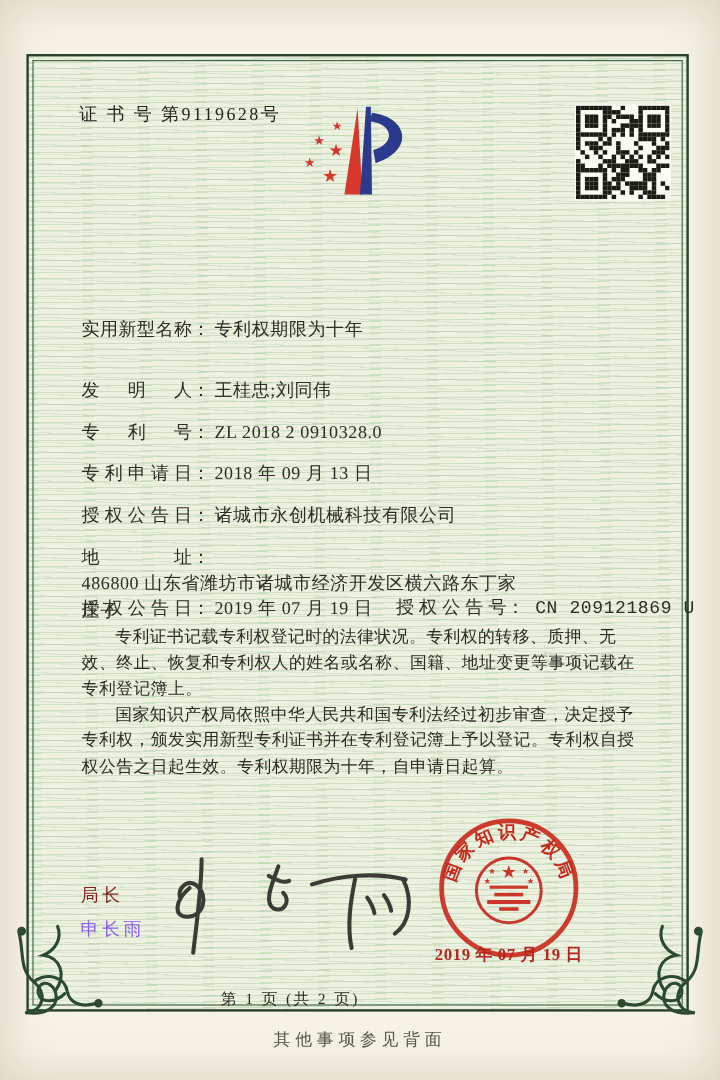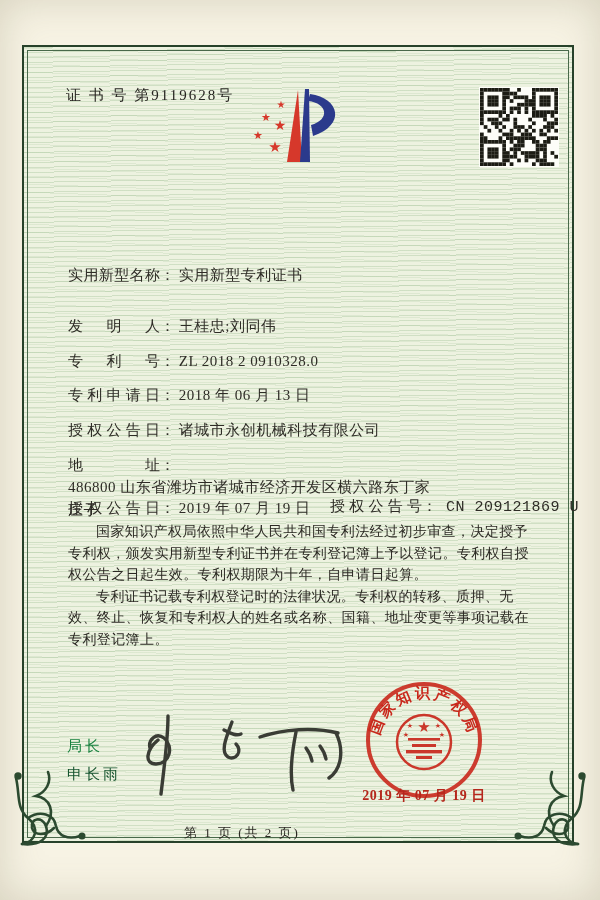--- a/index.html
+++ b/index.html
@@ -39,23 +39,23 @@
   .colon{display:inline-block;vertical-align:top;}
   .fvalue{display:inline-block;vertical-align:top;letter-spacing:.5px;}
   .frow.wrap{white-space:normal;}
   .frow.wrap .fvalue{width:372px;line-height:23px;}
   .grant-no-field{position:absolute;left:262px;top:0;white-space:nowrap;font-family:Liberation Mono, monospace;}
   .legal{
     position:absolute;left:68px;top:521px;width:474px;
     font-size:14px;line-height:21.5px;color:#2b2923;letter-spacing:.4px;
   }
   .legal p{margin:0;text-indent:2em;}
-  .officer{position:absolute;left:67px;top:737px;font-size:15px;letter-spacing:3px;color:#15803d;
+  .officer{position:absolute;left:67px;top:737px;font-size:15px;letter-spacing:3px;color:#7f1d1d;
     font-family:"Liberation Sans","DejaVu Sans",sans-serif;}
-  .officer-name{position:absolute;left:67px;top:765px;font-size:15px;letter-spacing:3px;color:#14532d;
+  .officer-name{position:absolute;left:67px;top:765px;font-size:15px;letter-spacing:3px;color:#8b5cf6;
     font-family:"Liberation Sans","DejaVu Sans",sans-serif;}
   .sig{position:absolute;left:128px;top:706px;width:235px;height:100px;}
   .seal{position:absolute;left:358px;top:676px;width:132px;height:132px;}
   .seal-date{
     position:absolute;left:354px;top:787px;width:140px;text-align:center;
     font-size:14px;color:#b5271c;font-weight:700;letter-spacing:.5px;
   }
   .page-num{
     position:absolute;left:0;top:824px;width:484px;text-align:center;
     font-size:13px;letter-spacing:2px;color:#2b2923;
@@ -333,55 +333,55 @@
       <rect x="16" y="20" width="1" height="1" fill="#1c1c14"></rect>
       <rect x="17" y="20" width="1" height="1" fill="#1c1c14"></rect>
       <rect x="18" y="20" width="1" height="1" fill="#1c1c14"></rect>
       <rect x="19" y="20" width="1" height="1" fill="#1c1c14"></rect>
     </svg>
 
 
   <div class="fields">
     <div class="frow" style="top:264px">
       <span class="flabel">实用新型名称</span><span class="colon">：</span>
-      <span class="fvalue">实用新型专利证书</span>
+      <span class="fvalue">专利权期限为十年</span>
     </div>
     <div class="frow" style="top:315px">
       <span class="flabel">发明人</span><span class="colon">：</span>
       <span class="fvalue">王桂忠;刘同伟</span>
     </div>
     <div class="frow" style="top:350px">
       <span class="flabel">专利号</span><span class="colon">：</span>
       <span class="fvalue">ZL 2018 2 0910328.0</span>
     </div>
     <div class="frow" style="top:384px">
       <span class="flabel">专利申请日</span><span class="colon">：</span>
-      <span class="fvalue">2018 年 06 月 13 日</span>
+      <span class="fvalue">2018 年 09 月 13 日</span>
     </div>
     <div class="frow" style="top:419px">
       <span class="flabel">授权公告日</span><span class="colon">：</span>
       <span class="fvalue">诸城市永创机械科技有限公司</span>
     </div>
     <div class="frow wrap" style="top:454px">
       <span class="flabel">地址</span><span class="colon">：</span>
       <span class="fvalue">486800 山东省潍坊市诸城市经济开发区横六路东丁家庄子</span>
     </div>
     <div class="frow" style="top:497px">
       <span class="flabel">授权公告日</span><span class="colon">：</span>
       <span class="fvalue">2019 年 07 月 19 日</span>
       <span class="grant-no-field">
         <span class="flabel">授权公告号</span><span class="colon">：</span>
         <span class="fvalue">CN 209121869 U</span>
       </span>
     </div>
   </div>
 
   <div class="legal">
+    <p>专利证书记载专利权登记时的法律状况。专利权的转移、质押、无效、终止、恢复和专利权人的姓名或名称、国籍、地址变更等事项记载在专利登记簿上。</p>
     <p>国家知识产权局依照中华人民共和国专利法经过初步审查，决定授予专利权，颁发实用新型专利证书并在专利登记簿上予以登记。专利权自授权公告之日起生效。专利权期限为十年，自申请日起算。</p>
-    <p>专利证书记载专利权登记时的法律状况。专利权的转移、质押、无效、终止、恢复和专利权人的姓名或名称、国籍、地址变更等事项记载在专利登记簿上。</p>
   </div>
 
   <div class="officer">局长</div>
   <div class="officer-name">申长雨</div>
 
   <svg class="sig" viewBox="0 0 235 100">
     <g fill="none" stroke="#3a3c35" stroke-width="3.4" stroke-linecap="round">
       <path d="M30,34 C18,44 16,58 28,58 C42,58 46,40 36,32 C28,26 20,34 22,42"></path>
       <path d="M40,10 C40,34 36,62 33,88"></path>
       <path d="M96,24 C104,28 108,30 113,28"></path>
@@ -432,14 +432,15 @@
       <path d="M10,10 C14,26 10,40 22,50 C34,60 30,74 16,76"></path>
       <path d="M16,76 C34,78 44,70 40,58 C36,48 24,50 26,60 C28,68 40,68 48,60"></path>
       <path d="M22,50 C34,42 48,46 50,58 C52,68 62,72 74,68"></path>
       <path d="M40,58 C50,44 44,30 30,28 C40,24 46,14 42,4"></path>
       <circle cx="12" cy="8" r="2.4" fill="#2c4a30"></circle>
       <circle cx="76" cy="68" r="2.2" fill="#2c4a30"></circle>
     </g>
   </svg>
 
   <div class="page-num">第 1 页 (共 2 页)</div>
+  <div class="back-note">其他事项参见背面</div>
 
 </div>
 
 </body></html>

